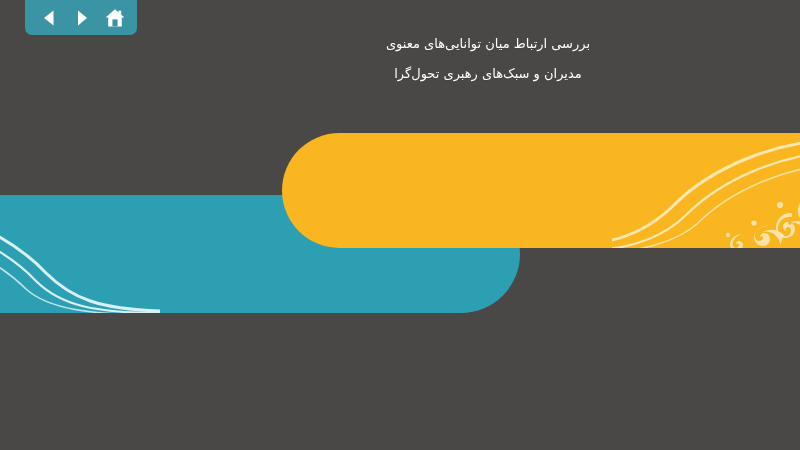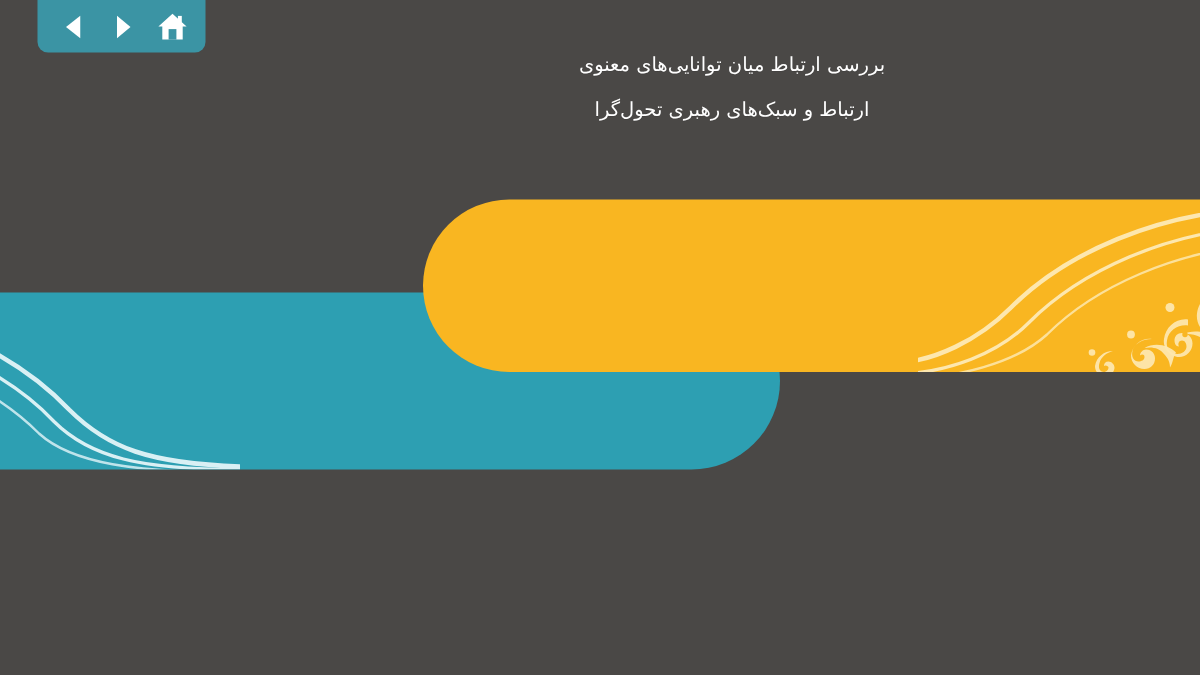--- a/index.html
+++ b/index.html
@@ -178,21 +178,21 @@
       <g fill="#f9b621">
         <circle cx="214" cy="60" r="2.4"></circle>
         <circle cx="198" cy="76" r="2"></circle>
         <circle cx="178" cy="90" r="1.8"></circle>
       </g>
     </svg>
   </div>
 
   <h1 id="slide-title">
     <span class="title-line">بررسی ارتباط میان توانایی‌های معنوی</span>
-    <span class="title-line">ارتباط و سبک‌های رهبری تحول‌گرا</span>
+    <span class="title-line">مدیران و سبک‌های رهبری تحول‌گرا</span>
   </h1>
 
   <div id="nav-bar">
 
     <button class="nav-btn" title="قبلی">
       <svg width="20" height="20" viewBox="0 0 20 20">
         <path d="M14.5 2.5 L5 10 L14.5 17.5 Z" fill="#ffffff"></path>
       </svg>
     </button>
 

